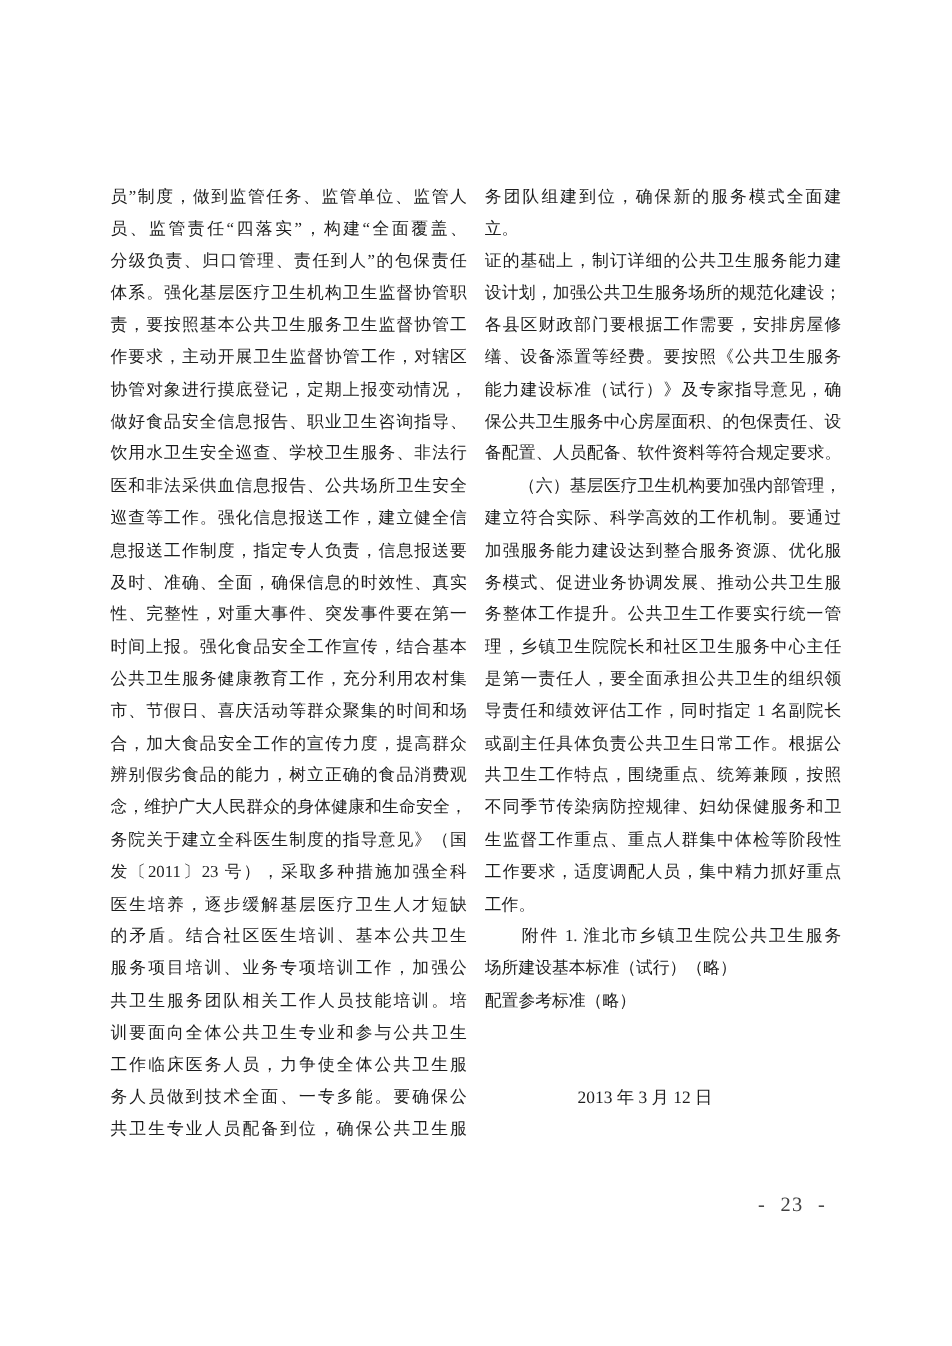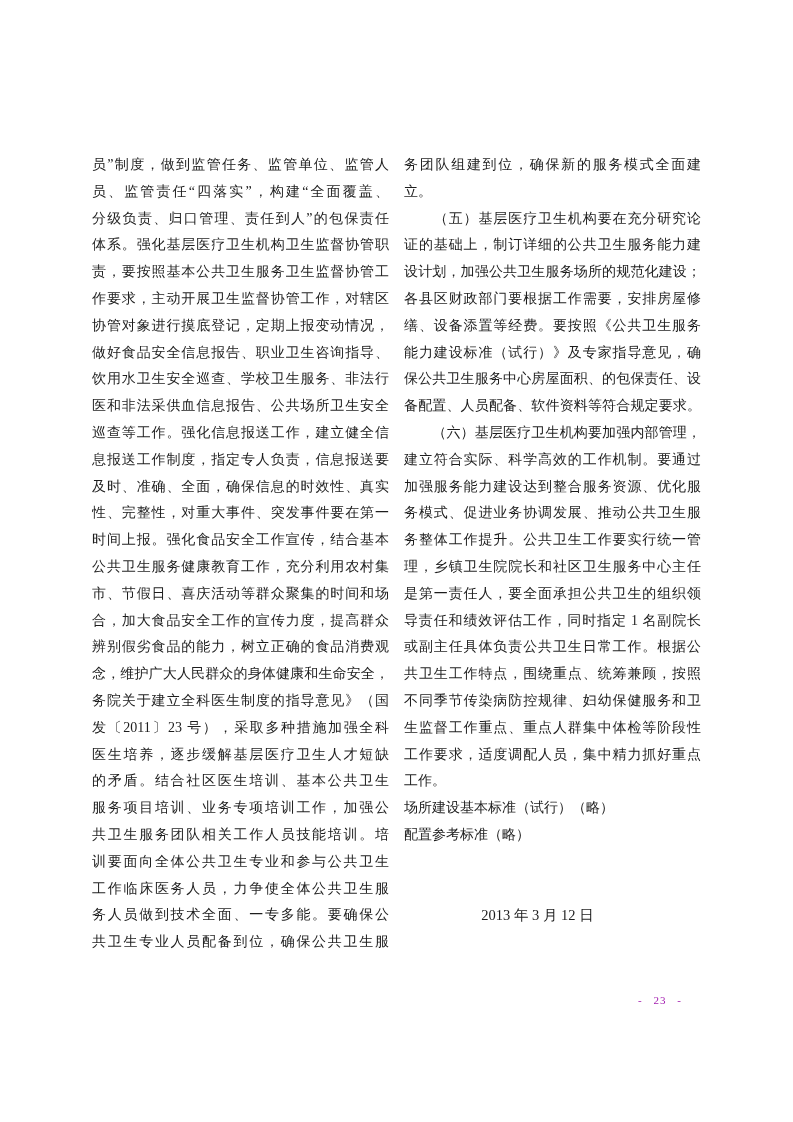--- a/index.html
+++ b/index.html
@@ -54,24 +54,24 @@
     padding-right: 30px;
     box-sizing: border-box;
     font-size: 14.5px;
   }
   .page-number {
     position: absolute;
     left: 630px;
     top: 994px;
     width: 60px;
     text-align: center;
-    font-size: 11px;
+    font-size: 17px;
     letter-spacing: 1px;
     word-spacing: 7px;
-    color: #a21caf;
+    color: #404040;
   }
 </style>
 </head>
 <body>
 
 <div class="page">
 
   <div class="col col-left">
       <div class="ln">员”制度，做到监管任务、监管单位、监管人</div>
       <div class="ln">员、监管责任“四落实”，构建“全面覆盖、</div>
@@ -102,21 +102,20 @@
       <div class="ln">训要面向全体公共卫生专业和参与公共卫生</div>
       <div class="ln">工作临床医务人员，力争使全体公共卫生服</div>
       <div class="ln">务人员做到技术全面、一专多能。要确保公</div>
       <div class="ln">共卫生专业人员配备到位，确保公共卫生服</div>
     </div>
 
   <div class="col col-right">
     <div>
         <div class="ln">务团队组建到位，确保新的服务模式全面建</div>
         <div class="ln nj">立。</div>
-        <div class="ln">　　（五）基层医疗卫生机构要在充分研究论</div>
         <div class="ln">证的基础上，制订详细的公共卫生服务能力建</div>
         <div class="ln">设计划，加强公共卫生服务场所的规范化建设；</div>
         <div class="ln">各县区财政部门要根据工作需要，安排房屋修</div>
         <div class="ln">缮、设备添置等经费。要按照《公共卫生服务</div>
         <div class="ln">能力建设标准（试行）》及专家指导意见，确</div>
         <div class="ln">保公共卫生服务中心房屋面积、的包保责任、设</div>
         <div class="ln">备配置、人员配备、软件资料等符合规定要求。</div>
         <div class="ln">　　（六）基层医疗卫生机构要加强内部管理，</div>
         <div class="ln">建立符合实际、科学高效的工作机制。要通过</div>
         <div class="ln">加强服务能力建设达到整合服务资源、优化服</div>
@@ -124,20 +123,21 @@
         <div class="ln">务整体工作提升。公共卫生工作要实行统一管</div>
         <div class="ln">理，乡镇卫生院院长和社区卫生服务中心主任</div>
         <div class="ln">是第一责任人，要全面承担公共卫生的组织领</div>
         <div class="ln">导责任和绩效评估工作，同时指定 1 名副院长</div>
         <div class="ln">或副主任具体负责公共卫生日常工作。根据公</div>
         <div class="ln">共卫生工作特点，围绕重点、统筹兼顾，按照</div>
         <div class="ln">不同季节传染病防控规律、妇幼保健服务和卫</div>
         <div class="ln">生监督工作重点、重点人群集中体检等阶段性</div>
         <div class="ln">工作要求，适度调配人员，集中精力抓好重点</div>
         <div class="ln nj">工作。</div>
+        <div class="ln">　　附件 1. 淮北市乡镇卫生院公共卫生服务</div>
         <div class="ln nj">场所建设基本标准（试行）（略）</div>
         <div class="ln nj">配置参考标准（略）</div>
       </div>
     <div class="date-line">2013 年 3 月 12 日</div>
   </div>
 
   <div class="page-number">- 23 -</div>
 
 </div>
 

